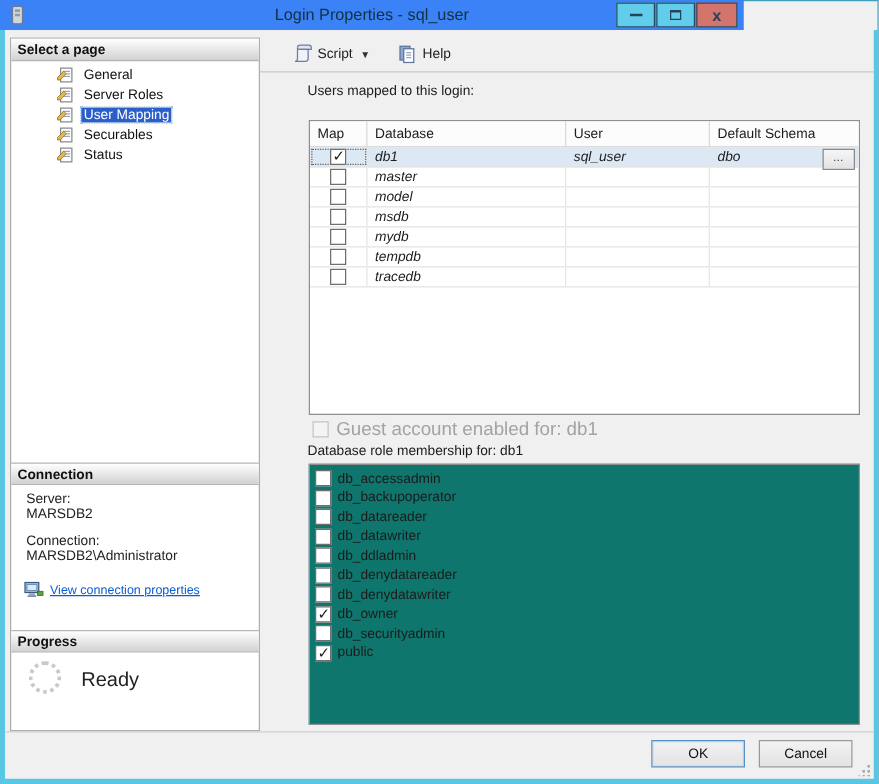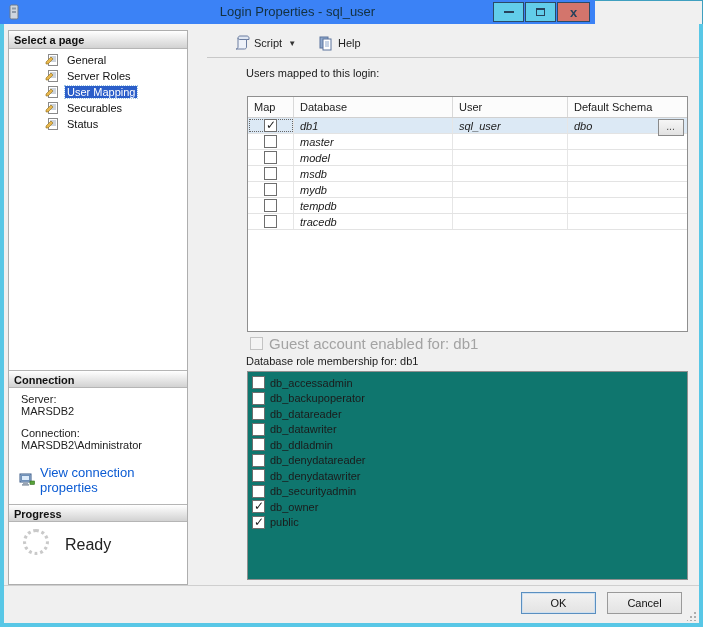--- a/index.html
+++ b/index.html
@@ -16,38 +16,38 @@
          font-size:13px;color:#13303f;}
   .win-controls{position:absolute;right:5px;top:2px;display:flex;}
   .win-btn{width:31px;height:20px;border:1px solid #2b4a66;margin-left:1px;display:flex;
            align-items:center;justify-content:center;cursor:default;}
   .win-btn.min,.win-btn.max{background:#62cdea;}
   .win-btn.close{background:#d3756c;width:33px;font-size:13px;font-weight:bold;color:#27425c;line-height:1;}
   .glyph-min{width:10px;height:2px;background:#27425c;display:block;}
   .glyph-max{width:9px;height:8px;border:1px solid #27425c;border-top:2px solid #27425c;display:block;}
 
   
-  .sidebar{position:absolute;left:8px;top:30px;width:180px;height:555px;background:#ffffff;
+  .sidebar{position:absolute;left:8px;top:30px;width:200px;height:555px;background:#ffffff;
            border:1px solid #aeaeae;}
   .pane-header{height:18px;line-height:18px;background:linear-gradient(#ffffff,#d2d2d2);
                border-bottom:1px solid #b5b5b5;font-size:11px;font-weight:bold;color:#111;
                padding-left:5px;}
   .pane-header.mid{border-top:1px solid #b5b5b5;position:absolute;left:0;right:0;}
   #sidebar-pages{padding-top:3px;margin-left:32px;}
   .side-item{display:flex;align-items:center;height:16px;padding-left:4px;font-size:11px;color:#111;cursor:default;}
   .side-item .pg-ico{width:16px;height:14px;margin-right:4px;flex:none;}
   .side-item .side-label{padding:0 2px;white-space:nowrap;}
   .side-item.selected .side-label{background:#2b5ec9;color:#ffffff;outline:1px dotted #9cc4e4;}
   .h-connection{top:339px;}
   .conn-block{position:absolute;left:0;top:360px;width:100%;font-size:11px;color:#222;}
   .conn-block .lbl{padding:2px 0 0 12px;}
   .conn-block .val{padding:0 0 8px 12px;}
   .link-row{display:flex;align-items:center;padding-left:10px;margin-top:6px;}
   .link-row svg{margin-right:5px;flex:none;}
-  .link{color:#0b5bd3;font-size:13px;cursor:pointer;}
+  .link{color:#0b5bd3;text-decoration:underline;font-size:10px;cursor:pointer;}
   .h-progress{top:473px;}
   .spinner{position:absolute;left:14px;top:498px;width:26px;height:26px;border:3px dotted #c9c9c9;
            border-radius:50%;}
   .ready{position:absolute;left:56px;top:505px;font-size:16px;color:#222;}
 
   
   .toolbar{position:absolute;left:230px;top:31px;height:24px;display:flex;align-items:center;font-size:11px;color:#222;}
   .tb-btn{display:flex;align-items:center;padding:2px 4px;cursor:default;}
   .tb-btn svg{margin-right:4px;}
   .tb-caret{font-size:8px;color:#333;margin-left:6px;}
@@ -327,26 +327,26 @@
       </div>
       <div class="role-item">
         <span class="checkbox"></span>
         <span>db_denydatareader</span>
       </div>
       <div class="role-item">
         <span class="checkbox"></span>
         <span>db_denydatawriter</span>
       </div>
       <div class="role-item">
-        <span class="checkbox"></span>
-        <span>db_securityadmin</span>
-      </div>
-      <div class="role-item">
         <span class="checkbox checked"></span>
         <span>db_owner</span>
+      </div>
+      <div class="role-item">
+        <span class="checkbox"></span>
+        <span>db_securityadmin</span>
       </div>
       <div class="role-item">
         <span class="checkbox checked"></span>
         <span>public</span>
       </div>
     </div>
 
   <div class="footer-line"></div>
   <div class="btn ok">OK</div>
   <div class="btn cancel">Cancel</div>

